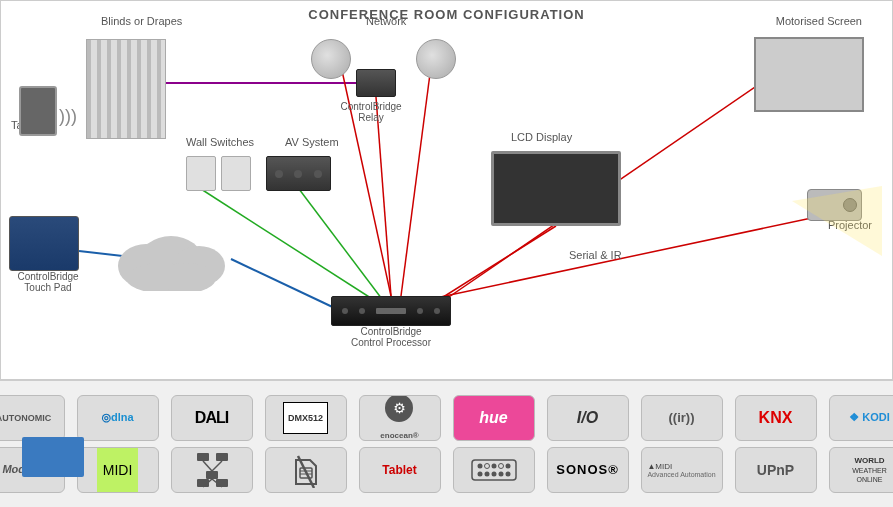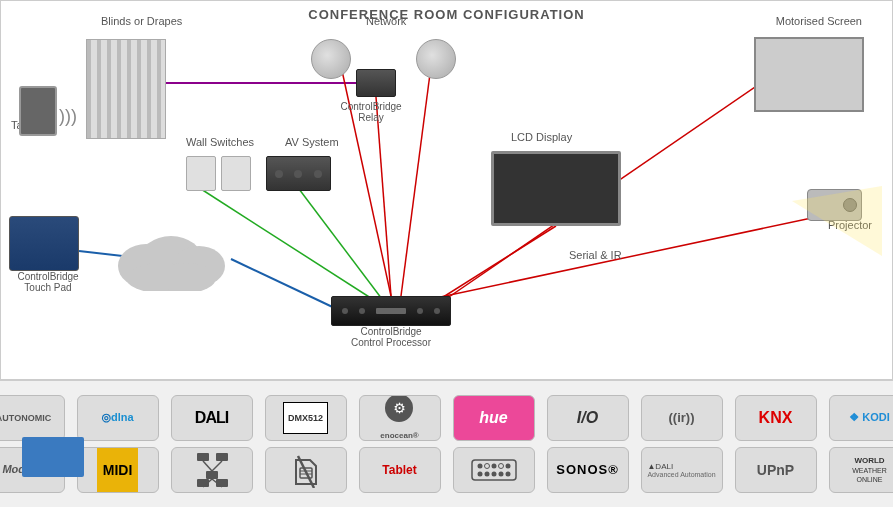--- a/index.html
+++ b/index.html
@@ -453,21 +453,21 @@
 
   </div>
 
   <div class="logos-row">
 
     <div class="logo-tile">
       <span class="logo-text" style="font-style:italic;font-size:11px;color:#555;">Modbus</span>
     </div>
 
     <div class="logo-tile">
-      <span class="logo-text" style="font-size:14px;font-weight:bold;color:#000;background:#eab308;padding:17px 6px;border-radius:2px;">MIDI</span>
+      <span class="logo-text" style="font-size:14px;font-weight:normal;color:#000;background:#bef264;padding:17px 6px;border-radius:2px;">MIDI</span>
     </div>
 
     <div class="logo-tile">
       <svg width="40" height="38" viewBox="0 0 40 38">
         <rect x="5" y="2" width="12" height="8" rx="1" fill="#555"></rect>
         <rect x="24" y="2" width="12" height="8" rx="1" fill="#555"></rect>
         <rect x="14" y="20" width="12" height="8" rx="1" fill="#555"></rect>
         <rect x="5" y="28" width="12" height="8" rx="1" fill="#555"></rect>
         <rect x="24" y="28" width="12" height="8" rx="1" fill="#555"></rect>
         <line x1="11" y1="10" x2="20" y2="20" stroke="#555" stroke-width="1.5"></line>
@@ -508,21 +508,21 @@
       </svg>
     </div>
 
     <div class="logo-tile">
       <span class="logo-text" style="font-size:13px;font-weight:bold;color:#000;letter-spacing:1px;">SONOS®</span>
     </div>
 
     <div class="logo-tile">
       <div style="text-align:center;">
         <div style="display:flex;align-items:center;gap:2px;">
-          <span style="font-size:8px;color:#444;">▲DALI</span>
+          <span style="font-size:8px;color:#444;">▲MIDI</span>
         </div>
         <div style="font-size:7px;color:#666;">Advanced Automation</div>
       </div>
     </div>
 
     <div class="logo-tile">
       <span class="logo-text" style="font-size:14px;font-weight:bold;color:#555;">UPnP</span>
     </div>
 
     <div class="logo-tile">

